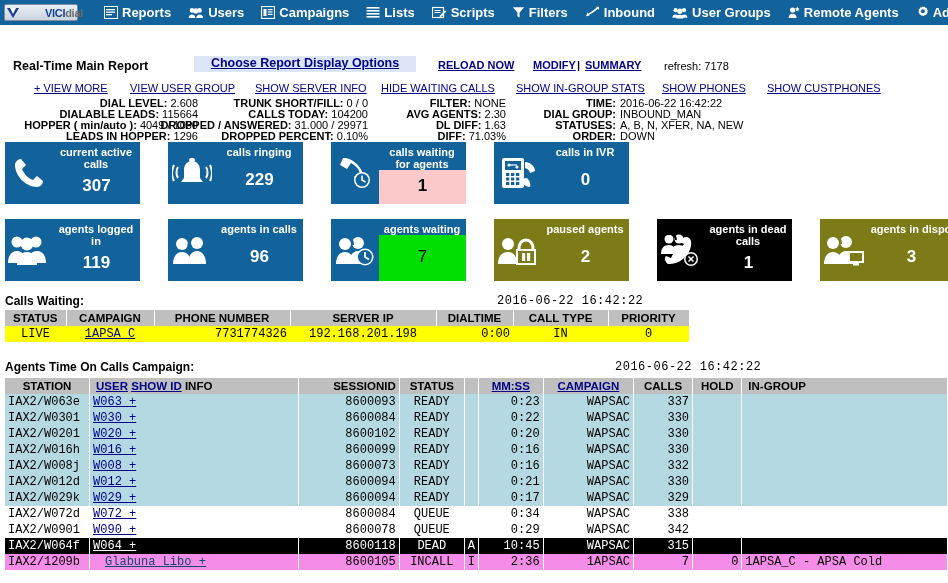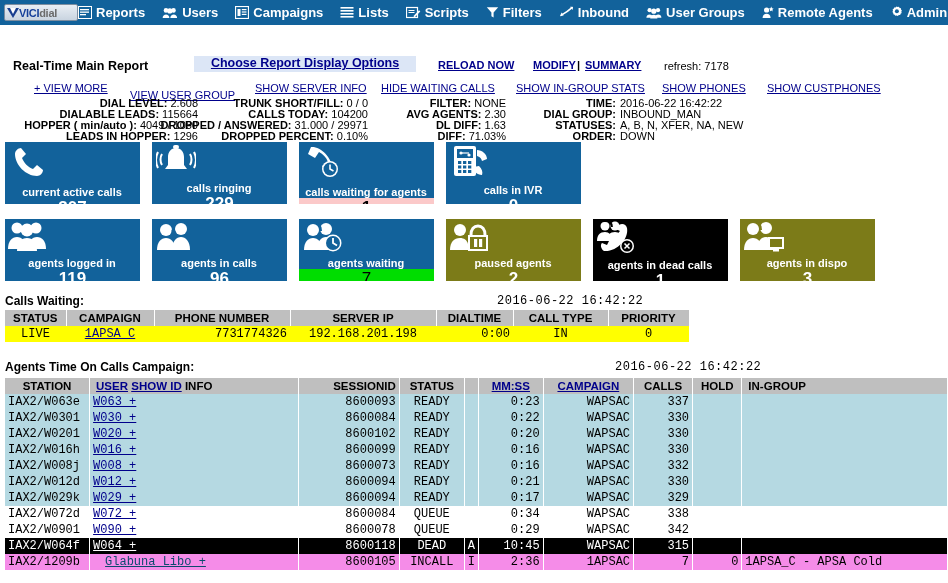--- a/index.html
+++ b/index.html
@@ -22,22 +22,23 @@
     padding: 0 4px;
     gap: 0px;
   }
   #topnav .logo {
     width: 74px; height: 17px;
     background: linear-gradient(#e9eef4,#c9d4e0);
     border: 1px solid #7d8ea0;
     border-radius: 2px;
     display: flex; align-items: center;
     padding-left: 2px;
-    margin-right: 0;
+    margin-right: 26px;
     flex: none;
+    gap: 26px;
   }
   #topnav .logo .mark {
     width: 12px; height: 12px;
     position: relative; flex: none;
   }
   #topnav .logo .mark:before {
     content:""; position:absolute; left:0; top:1px;
     border-left: 6px solid transparent;
     border-right: 6px solid transparent;
     border-top: 10px solid #1a3f8f;
@@ -83,26 +84,25 @@
   .plain { position:absolute; font-size:11px; color:#000; white-space:nowrap; }
 
   .statline { position:absolute; font-size:11px; white-space:nowrap; }
   .statline b { font-weight:bold; }
 
   
   .boxrow { position:absolute; left:5px; display:flex; }
   .sbox {
     width: 135px; height: 62px;
     background: #12629B;
-    margin-right: 12px;
+    margin-right: 28px;
     position: relative;
     color: #ffffff;
     display: flex;
     overflow: hidden;
-    flex-direction: column;
   }
   .sbox.olive { background: #7C7B18; }
   .sbox.black { background: #000000; }
   .sbox .ico { width: 48px; display:flex; align-items:center; justify-content:center; flex:none; }
   .sbox .rt { flex:1; display:flex; flex-direction:column; }
   .sbox .lbl {
     text-align:center; font-size:11px; font-weight:bold; line-height:12px;
     padding-top:4px; padding-left:2px; padding-right:3px;
   }
   .sbox .val {
@@ -277,21 +277,21 @@
     <a>Choose Report Display Options</a>
   </div>
 
   <a class="hl hlb" style="left:430px; top:34px;">RELOAD NOW</a>
   <a class="hl hlb" style="left:525px; top:34px;">MODIFY</a>
   <span class="plain" style="left:569px; top:34px; font-weight:bold;">|</span>
   <a class="hl hlb" style="left:577px; top:34px;">SUMMARY</a>
   <span class="plain" style="left:656px; top:35px;">refresh: 7178</span>
 
   <a class="hl" style="left:26px; top:57px;">+ VIEW MORE</a>
-  <a class="hl" style="left:122px; top:64px;">VIEW USER GROUP</a>
+  <a class="hl" style="left:122px; top:57px;">VIEW USER GROUP</a>
   <a class="hl" style="left:247px; top:57px;">SHOW SERVER INFO</a>
   <a class="hl" style="left:373px; top:57px;">HIDE WAITING CALLS</a>
   <a class="hl" style="left:508px; top:57px;">SHOW IN-GROUP STATS</a>
   <a class="hl" style="left:654px; top:57px;">SHOW PHONES</a>
   <a class="hl" style="left:759px; top:57px;">SHOW CUSTPHONES</a>
 
   <div class="statline" style="left:0px; top:72px; width:190px; text-align:right;"><b>DIAL LEVEL:</b> <span>2.608</span></div>
   <div class="statline" style="left:0px; top:83px; width:190px; text-align:right;padding-left:16px;"><b>DIALABLE LEADS:</b> <span>115664</span></div>
   <div class="statline" style="left:0px; top:94px; width:190px; text-align:right;"><b>HOPPER ( min/auto ):</b> <span>4049 / 1080</span></div>
   <div class="statline" style="left:0px; top:105px; width:190px; text-align:right;"><b>LEADS IN HOPPER:</b> <span>1296</span></div>

